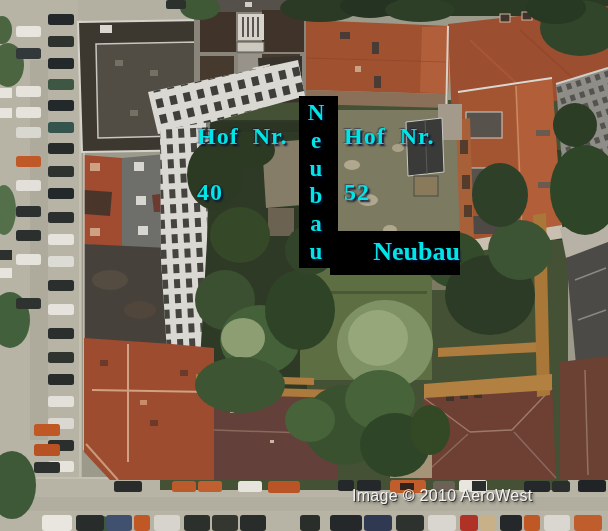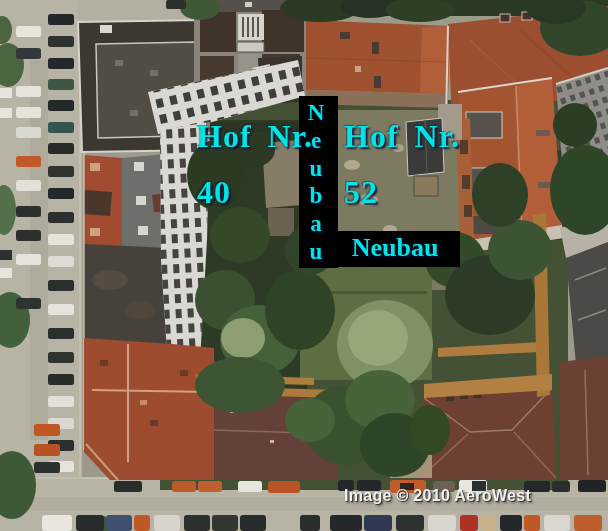--- a/index.html
+++ b/index.html
@@ -2,30 +2,30 @@
 <html><head>
 <meta charset="utf-8">
 <style>
   html,body{margin:0;padding:0}
   body{width:608px;height:531px;position:relative;overflow:hidden;background:#a8a698;
        font-family:"Liberation Serif","DejaVu Serif",serif}
   .scene{position:absolute;left:0;top:0;width:608px;height:531px}
   .band{position:absolute;background:#000}
   .cyan{color:#00e5e5;font-weight:bold;
         text-shadow:2px 2px 2px rgba(0,15,55,.9),-1px -1px 1px rgba(0,15,55,.45)}
-  .hof{position:absolute;font-size:32px;line-height:28px;letter-spacing:1px;word-spacing:7px;white-space:pre-line}
+  .hof{position:absolute;font-size:24px;line-height:28px;letter-spacing:1px;word-spacing:7px;white-space:pre-line}
   #hof40{left:197px;top:122px}
   #hof42{left:344px;top:122px}
   #bandV{left:299px;top:96px;width:39px;height:172px;display:flex;flex-direction:column;
          justify-content:space-evenly;align-items:center;font-size:23px;line-height:23px;
          padding-right:5px;box-sizing:border-box}
-  #bandH{left:330px;top:231px;width:130px;height:36px;display:flex;align-items:center;
-         justify-content:center;font-size:26px;padding-bottom:2px;box-sizing:border-box}
-  .watermark{position:absolute;left:344px;top:487px;
-             font-family:"Liberation Sans","DejaVu Sans",sans-serif;font-weight:bold;
+  #bandH{left:330px;top:231px;width:130px;height:44px;display:flex;align-items:center;
+         justify-content:flex-end;font-size:26px;padding-bottom:2px;box-sizing:border-box}
+  .watermark{position:absolute;left:352px;top:487px;
+             font-family:"Liberation Sans","DejaVu Sans",sans-serif;font-weight:normal;
              font-size:16px;color:#f2f1ee;letter-spacing:.3px;
              text-shadow:1px 1px 0 rgba(45,45,45,.9),2px 2px 3px rgba(0,0,0,.55)}
 </style>
 </head>
 <body>
 
 <svg class="scene" viewBox="0 0 608 531" xmlns="http://www.w3.org/2000/svg">
   <defs>
     <pattern id="pw1" width="14" height="16" patternUnits="userSpaceOnUse" patternTransform="rotate(-13)">
       <rect x="3" y="4" width="7" height="9" fill="#3f3e3a"></rect>

